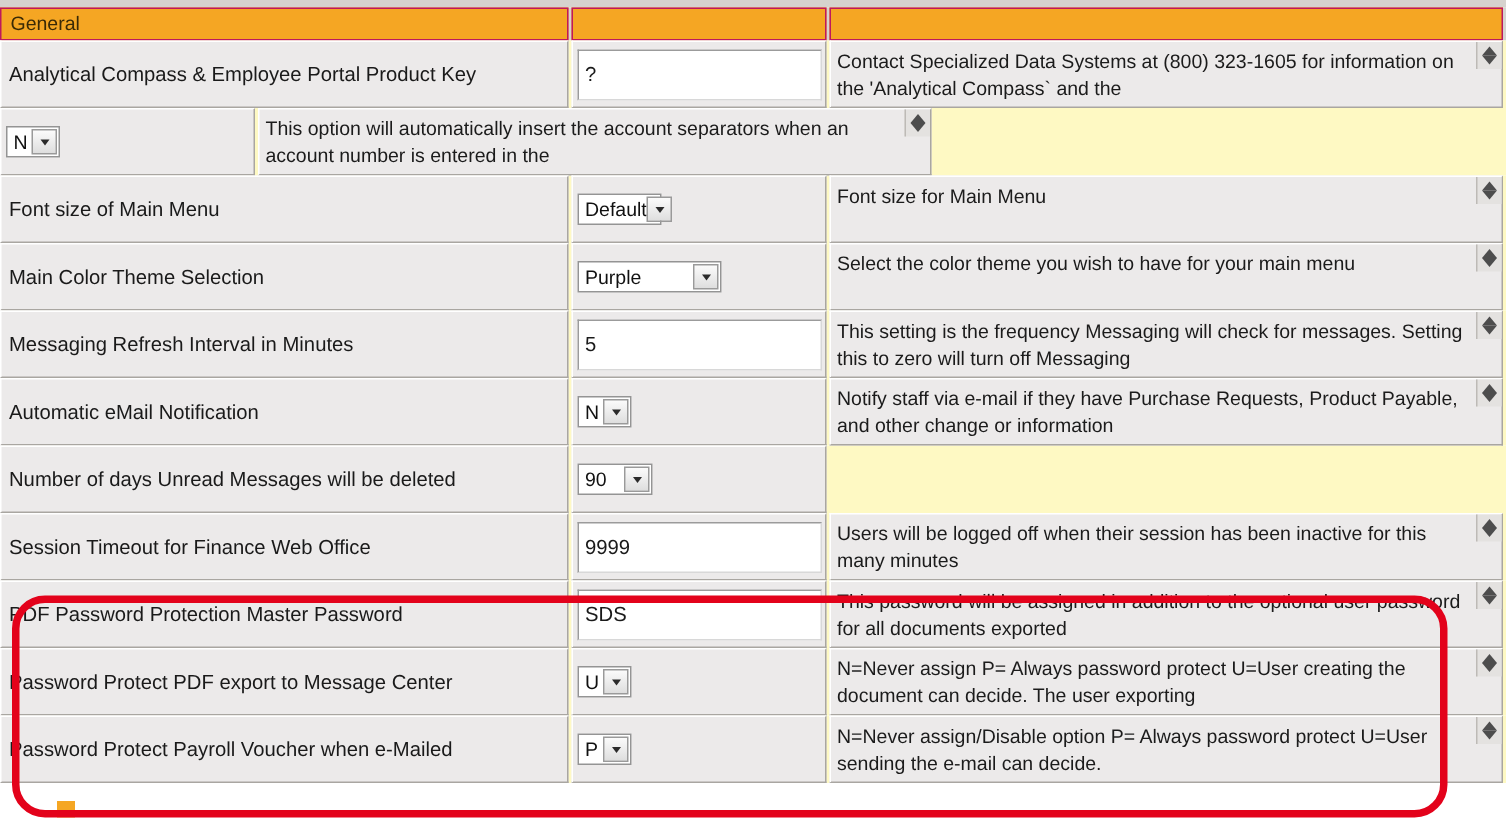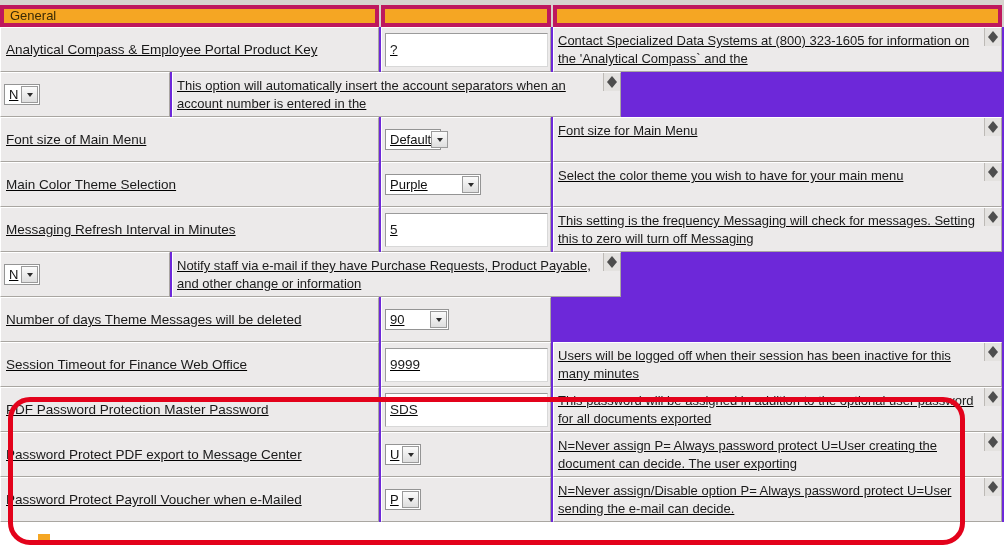--- a/index.html
+++ b/index.html
@@ -31,21 +31,21 @@
   }
 
   
   .hdr-row {
     display: flex;
     height: 22px;
     background: #d6d3ce;
   }
   .hdr-cell {
     background: #f5a623;
-    border: 4px solid #be185d;
+    border: 1px solid #be185d;
     box-sizing: border-box;
     height: 22px;
     display: flex;
     align-items: center;
     margin-right: 2px;
   }
   .hdr-cell.c1 { width: 379px; }
   .hdr-cell.c2 { width: 170px; }
   .hdr-cell.c3 { width: 449px; margin-right: 0; }
   .hdr-label {
@@ -53,22 +53,21 @@
     color: #3a2a06;
     padding-left: 6px;
     line-height: 20px;
     white-space: nowrap;
   }
 
   
   .row {
     display: flex;
     height: 45px;
-    background: #6d28d9;
-    text-decoration: underline;
+    background: #fef9c3;
   }
   .cell {
     box-sizing: border-box;
     height: 45px;
     position: relative;
   }
   .cell-label {
     width: 379px;
     margin-right: 2px;
     background: #eceaea;
@@ -144,21 +143,21 @@
     justify-content: center;
     flex: 0 0 auto;
   }
   .caret-down {
     width: 0; height: 0;
     border-left: 3.5px solid transparent;
     border-right: 3.5px solid transparent;
     border-top: 4px solid #2b2b2b;
   }
   .ddl.w-xs { width: 36px; }
-  .ddl.w-sm { width: 64px; }
+  .ddl.w-sm { width: 50px; }
   .ddl.w-md { width: 56px; }
   .ddl.w-lg { width: 96px; }
 
   
   .cell-desc {
     width: 449px;
     background: #eceaea;
     border: 1px solid #a9a6a1;
     border-top-color: #ffffff;
     border-left-color: #ffffff;
@@ -320,39 +319,42 @@
           </div>
           <div class="cell cell-desc">
             <div class="desc-inner">This setting is the frequency Messaging will check for messages.  Setting this to zero will turn off Messaging</div>
             <div class="desc-scroll">
               <span class="sb-up"></span>
               <span class="sb-down"></span>
             </div>
           </div>
         </div>
         <div class="row">
+          <div class="cell cell-label">
+            <span class="label-text">Automatic eMail Notification</span>
+          </div>
           <div class="cell cell-value">
             <div class="ddl w-xs">
               <span class="ddl-text">N</span>
               <span class="ddl-btn">
                 <span class="caret-down"></span>
               </span>
             </div>
           </div>
           <div class="cell cell-desc">
             <div class="desc-inner">Notify staff via e-mail if they have Purchase Requests, Product Payable, and other change or information</div>
             <div class="desc-scroll">
               <span class="sb-up"></span>
               <span class="sb-down"></span>
             </div>
           </div>
         </div>
         <div class="row">
           <div class="cell cell-label">
-            <span class="label-text">Number of days Theme Messages will be deleted</span>
+            <span class="label-text">Number of days Unread Messages will be deleted</span>
           </div>
           <div class="cell cell-value">
             <div class="ddl w-sm">
               <span class="ddl-text">90</span>
               <span class="ddl-btn">
                 <span class="caret-down"></span>
               </span>
             </div>
           </div>
         </div>

